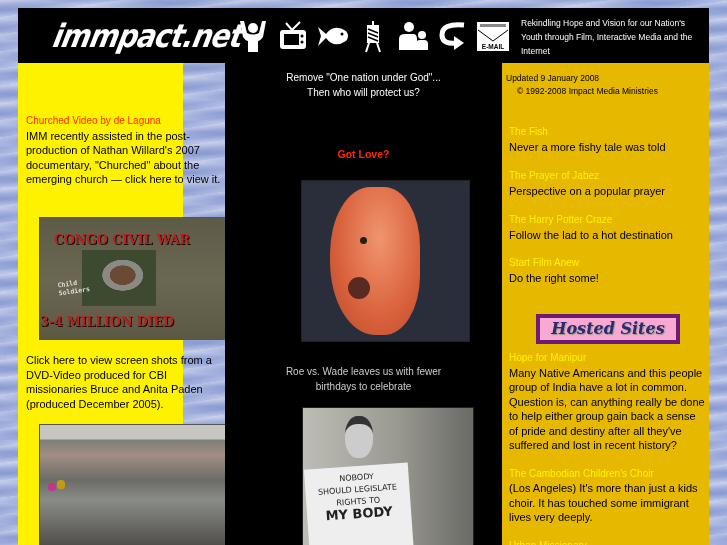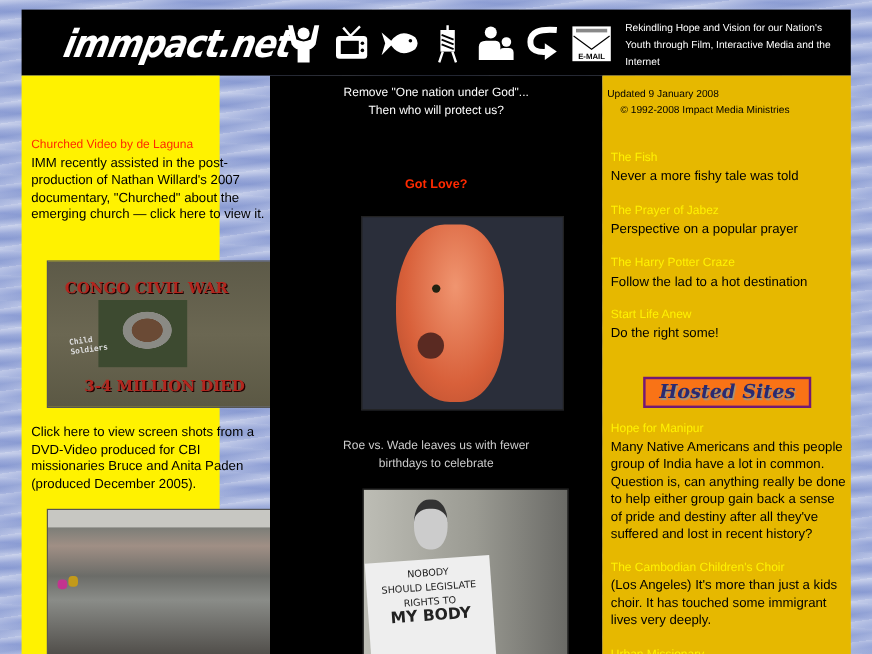--- a/index.html
+++ b/index.html
@@ -26,22 +26,22 @@
     }
     .col-left { position:absolute; left:0; top:55px; width:165px; height:482px; background:#fff200; }
     .col-mid { position:absolute; left:207px; top:55px; width:277px; height:482px; background:#000; }
     .col-right { position:absolute; left:484px; top:55px; width:207px; height:482px; background:#e6b800; }
     .txt { font-size:11px; line-height:14.5px; color:#000; }
     .red-link { color:#ff2a00; font-size:10px; line-height:14.5px; cursor:pointer; }
     .yl-link { color:#fff200; font-size:10px; line-height:14.5px; cursor:pointer; display:block; }
     .pic { position:absolute; border:1px solid #555; overflow:hidden; cursor:pointer;padding-left:48px; }
     .midtext { position:absolute; left:0; width:277px; text-align:center; color:#fff; font-size:10px; line-height:15px; }
     .hosted {
-      position:absolute; left:34px; top:251px; width:136px; height:22px; background:#f97316;
-      border:2px solid #701a75; text-align:center; font-family:"DejaVu Serif", serif; font-style:italic;
+      position:absolute; left:34px; top:251px; width:136px; height:22px; background:#f9a8d4;
+      border:4px solid #701a75; text-align:center; font-family:"DejaVu Serif", serif; font-style:italic;
       font-weight:bold; font-size:16px; line-height:22px; color:#2a2a70; text-shadow:1px 1px 1px #998; cursor:pointer;
     }
   </style>
 </head>
 <body>
 
 <div class="page">
 
   <div class="header">
     <div class="logo">immpact.net</div>
@@ -103,21 +103,21 @@
   <div class="col-left">
     <div style="position:absolute; left:8px; top:51px; width:195px;">
       <div class="red-link">Churched Video by de Laguna</div>
       <div class="txt">IMM recently assisted in the post-production of Nathan Willard's 2007 documentary, "Churched" about the emerging church — click here to view it.</div>
     </div>
 
     <div class="pic" style="left:21px; top:154px; width:164px; height:121px; background:linear-gradient(180deg,#5d5a48,#6b6752 50%,#5b5844);">
       <div style="position:absolute; left:0; top:14px; width:164px; text-align:center; color:#b3261e; font-family:'DejaVu Serif',serif; font-weight:bold; font-size:12.5px; text-shadow:1px 1px 0 #200;">CONGO CIVIL WAR</div>
       <div style="position:absolute; left:42px; top:32px; width:74px; height:56px; background:radial-gradient(ellipse at 55% 45%, #6a4a35 0 22%, #8a8a84 23% 35%, #3d4a30 36%);"></div>
       <div style="position:absolute; left:18px; top:60px; color:#ddd; font-family:'DejaVu Sans Mono',monospace; font-size:6.5px; font-weight:bold; transform:rotate(-8deg); width:50px; line-height:8px;">Child Soldiers</div>
-      <div style="position:absolute; left:0; top:96px; width:164px; text-align:right; color:#b3261e; font-family:'DejaVu Serif',serif; font-weight:bold; font-size:12.5px; text-shadow:1px 1px 0 #200;">3-4 MILLION DIED</div>
+      <div style="position:absolute; left:0; top:96px; width:164px; text-align:left; color:#b3261e; font-family:'DejaVu Serif',serif; font-weight:bold; font-size:12.5px; text-shadow:1px 1px 0 #200;">3-4 MILLION DIED</div>
     </div>
 
     <div class="txt" style="position:absolute; left:8px; top:290px; width:195px;">Click here to view screen shots from a DVD-Video produced for CBI missionaries Bruce and Anita Paden (produced December 2005).</div>
 
     <div class="pic" style="left:21px; top:361px; width:164px; height:125px; background:linear-gradient(180deg,#c7c7c2 0 14px,#7d7e78 15px,#a08f85 30px,#6b6c68 55px,#8a8c88 75px,#4b4844 100%);">
       <div style="position:absolute; left:8px; top:58px; width:8px; height:8px; background:#c2348f; border-radius:40%;"></div>
       <div style="position:absolute; left:17px; top:55px; width:8px; height:9px; background:#c29a1a; border-radius:40%;"></div>
     </div>
   </div>
 
@@ -157,21 +157,21 @@
       </div>
       <div style="height:44px;">
         <span class="yl-link">The Prayer of Jabez</span>
         <div class="txt">Perspective on a popular prayer</div>
       </div>
       <div style="height:43px;">
         <span class="yl-link">The Harry Potter Craze</span>
         <div class="txt">Follow the lad to a hot destination</div>
       </div>
       <div>
-        <span class="yl-link">Start Life Anew</span>
+        <span class="yl-link">Start Film Anew</span>
         <div class="txt">Do the right some!</div>
       </div>
     </div>
 
     <div class="hosted">Hosted Sites</div>
 
     <div style="position:absolute; left:7px; top:288px; width:198px;">
       <div style="margin-bottom:14px;">
         <span class="yl-link">Hope for Manipur</span>
         <div class="txt">Many Native Americans and this people group of India have a lot in common. Question is, can anything really be done to help either group gain back a sense of pride and destiny after all they've suffered and lost in recent history?</div>

